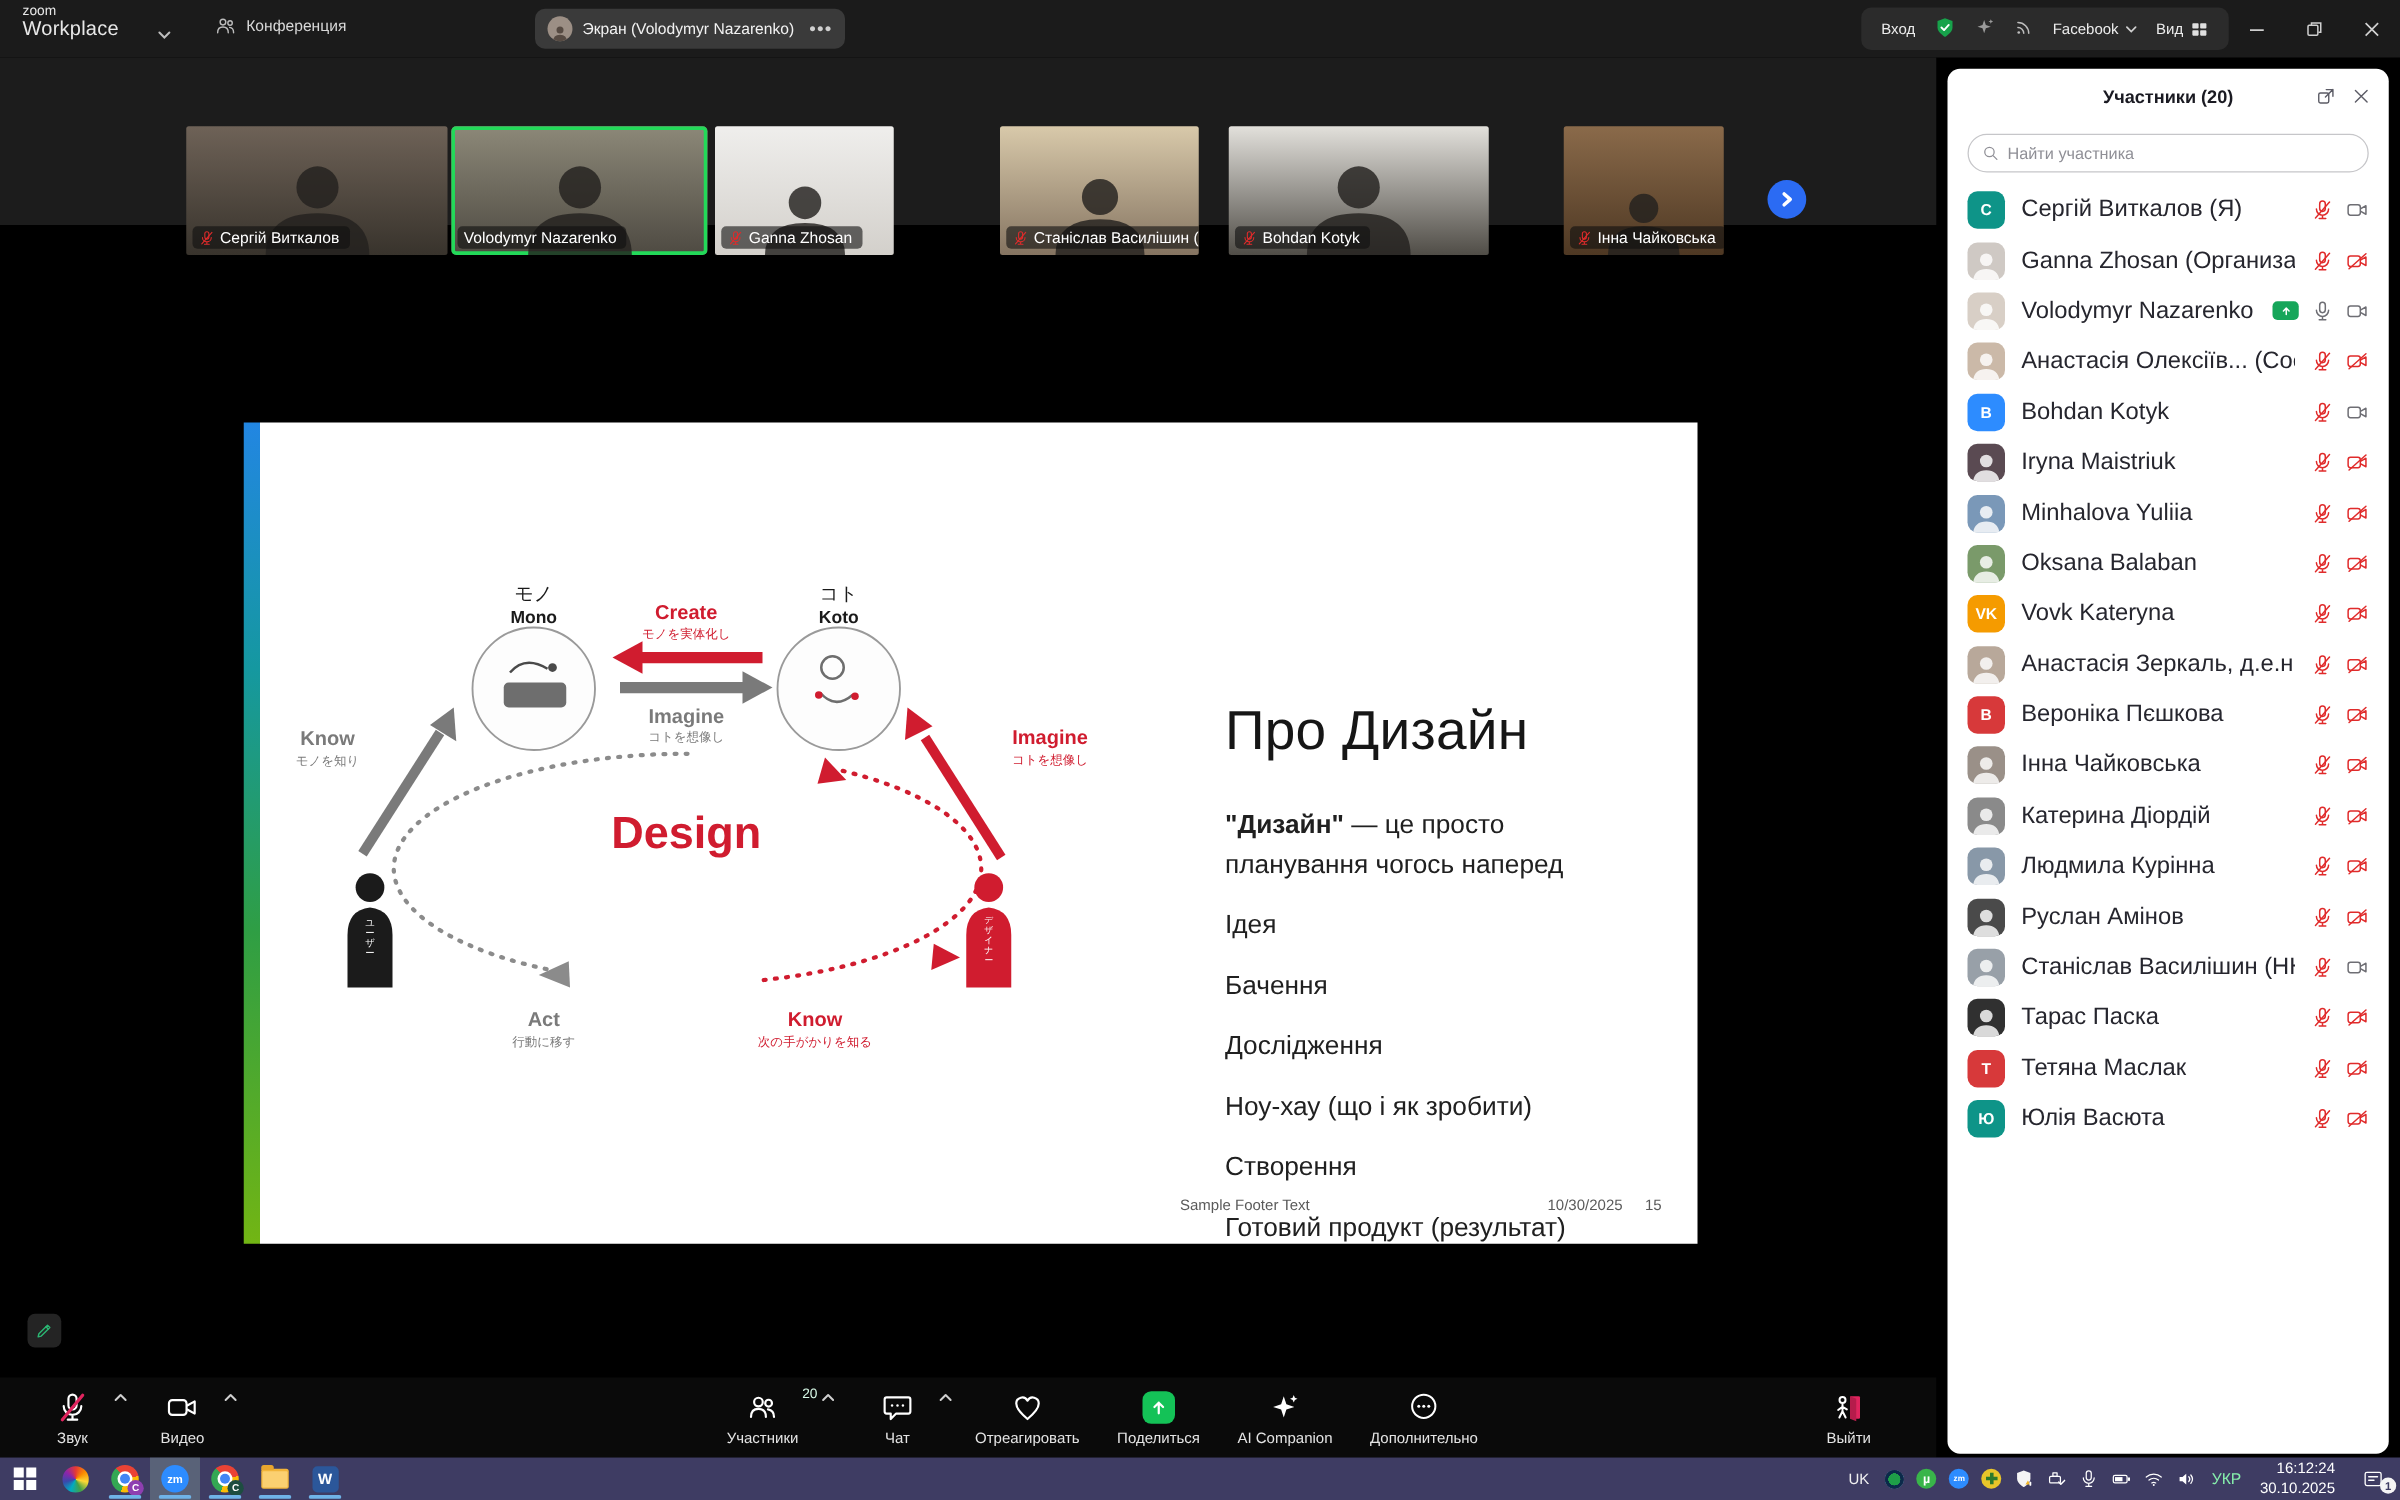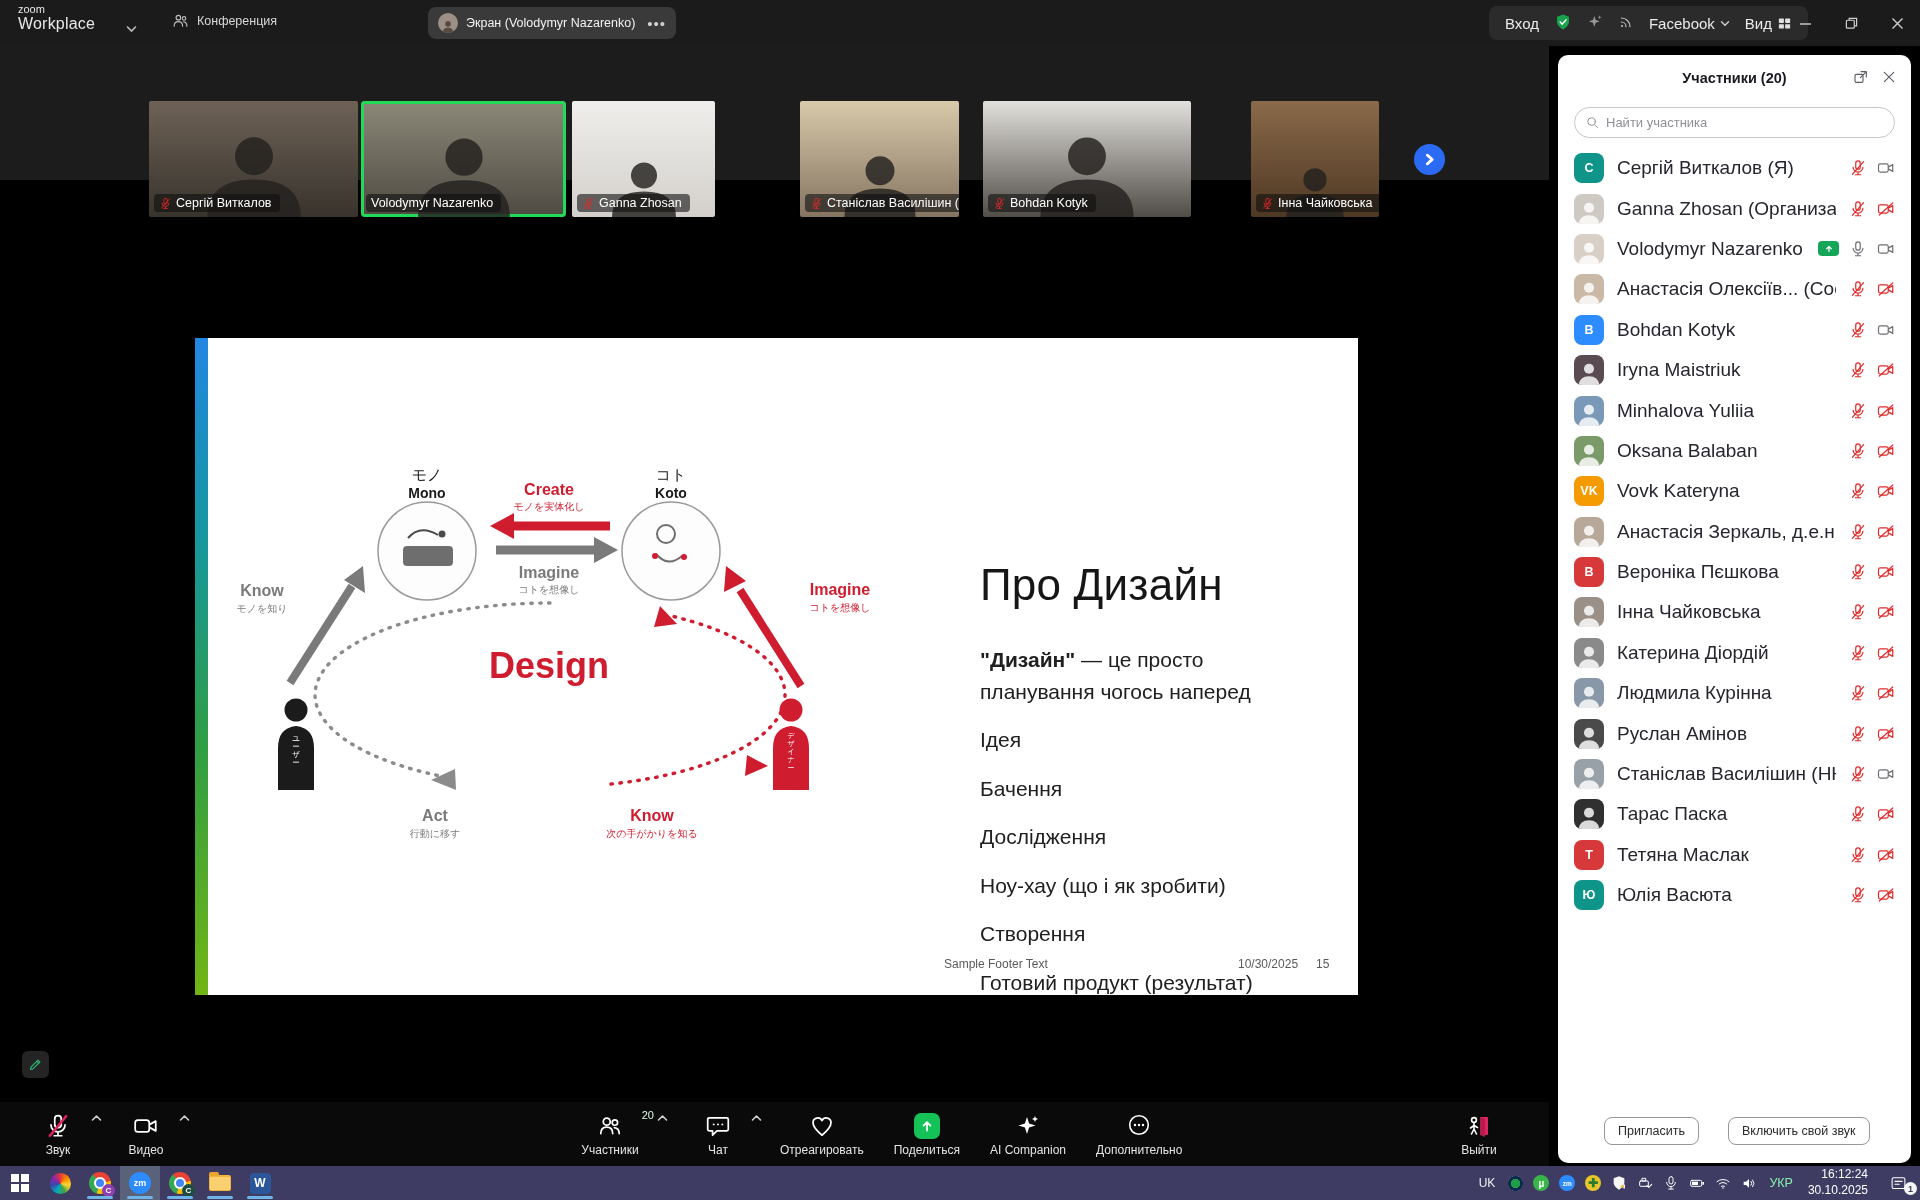--- a/index.html
+++ b/index.html
@@ -10,28 +10,28 @@
   .titlebar{position:absolute;left:0;top:0;width:1920px;height:46px;background:#1b1b1b;color:#e8e8e8;z-index:30}
   .logo{position:absolute;left:18px;top:4px;line-height:1.05}
   .logo .l1{font-size:11px;font-weight:normal}
   .logo .l2{font-size:16px;letter-spacing:.2px}
   .tchev{position:absolute;top:19px}
   .tab1{position:absolute;left:172px;top:13px;display:flex;align-items:center;gap:8px;font-size:12.5px;color:#d8d8d8}
   .tab2{position:absolute;left:428px;top:7px;height:32px;background:#3a3a3a;border-radius:8px;display:flex;align-items:center;gap:8px;padding:0 10px;font-size:12.5px;color:#f2f2f2}
   .tab-ava{width:20px;height:20px;border-radius:50%;background:#9c8f85;overflow:hidden;display:flex;align-items:flex-end;justify-content:center}
   .tab-ava svg{width:16px;height:14px;fill:#564a42}
   .tab-dots{color:#cfcfcf;font-size:15px;letter-spacing:1px;margin-left:4px}
-  .rpill{position:absolute;left:1489px;top:6px;height:34px;background:#2b2b2b;border-radius:8px;display:flex;align-items:center;gap:15px;padding:0 16px;font-size:15px;color:#ececec}
+  .rpill{position:absolute;left:1489px;top:6px;height:34px;background:#2b2b2b;border-radius:8px;display:flex;align-items:center;gap:15px;padding:0 16px;font-size:12px;color:#ececec}
   .rpill .grp{display:flex;align-items:center;gap:5px}
   .winctl{position:absolute;right:0;top:0;display:flex}
   .winbtn{width:46px;height:46px;display:flex;align-items:center;justify-content:center;color:#cfcfcf}
 
   
   .strip-bg{position:absolute;left:0;top:46px;width:1549px;height:134px;background:#1c1c1c}
-  .tile{position:absolute;top:55px;height:116px;border-radius:2px;overflow:hidden}
+  .tile{position:absolute;top:55px;height:103px;border-radius:2px;overflow:hidden}
   .tile.active{box-shadow:0 0 0 3px #23d959 inset;border-radius:4px}
   .tile .sil{position:absolute;left:50%;bottom:0;transform:translateX(-50%);width:70%;height:78%;fill:rgba(35,33,30,.82)}
   .chip{position:absolute;left:5px;bottom:5px;display:flex;align-items:center;gap:4px;background:rgba(15,15,15,.6);border-radius:4px;padding:2px 8px 2px 5px;color:#fff;font-size:12.5px;white-space:nowrap;max-width:92%}
   .chip .cmic{width:13px;height:13px;flex:none}
   .next-btn{position:absolute;left:1414px;top:98px;width:31px;height:31px;border-radius:50%;background:#2b6bf3;display:flex;align-items:center;justify-content:center}
   .next-btn svg{width:13px;height:13px;stroke:#fff;stroke-width:2.6;fill:none;stroke-linecap:round;stroke-linejoin:round}
 
   
   .slide-wrap{position:absolute;left:195px;top:338px;width:1163px;height:657px;display:flex}
   .edge{width:13px;height:100%;background:linear-gradient(180deg,#2286e2 0%,#1598a0 30%,#2f9e44 62%,#72b514 100%)}
@@ -847,24 +847,20 @@
               <use href="#ic-mic"></use>
               <line x1="4.5" y1="20.5" x2="19.5" y2="3.5"></line>
             </svg>
             <svg class="pic red" viewBox="0 0 24 24">
               <use href="#ic-cam"></use>
               <line x1="3" y1="20" x2="21" y2="4"></line>
             </svg>
           </span>
         </div>
       </div>
-    <div class="pfoot">
-      <button class="pbtn b1">Пригласить</button>
-      <button class="pbtn b2">Включить свой звук</button>
-    </div>
   </div>
 
   <div class="taskbar">
     <div class="tk">
         <span class="start">
           <i></i>
           <i></i>
           <i></i>
           <i></i>
         </span>

